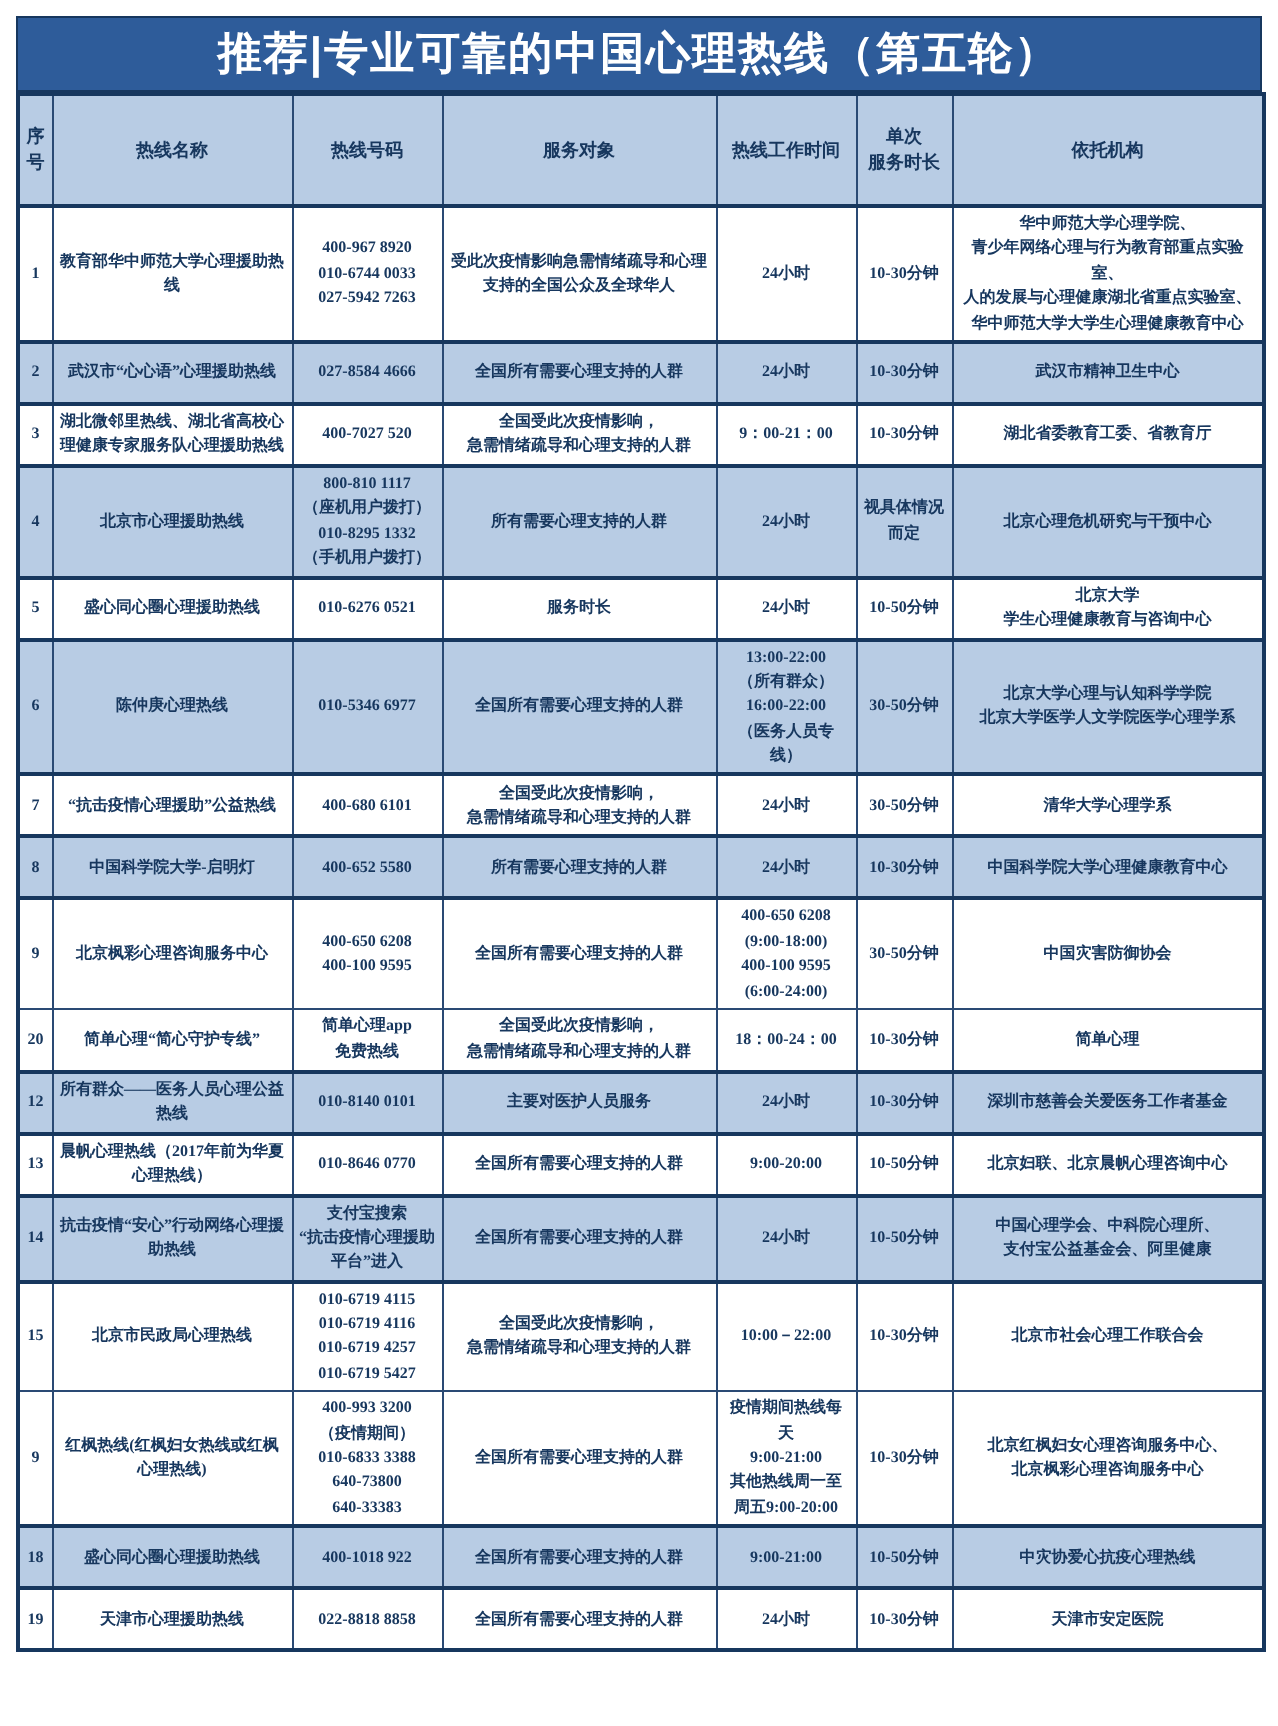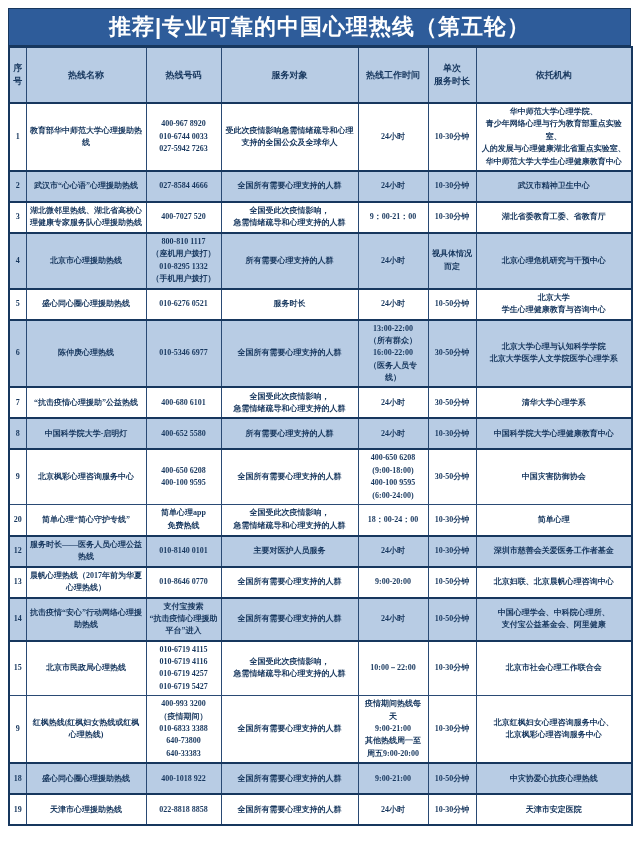--- a/index.html
+++ b/index.html
@@ -187,21 +187,21 @@
           <td>简单心理app
 免费热线</td>
           <td>全国受此次疫情影响，
 急需情绪疏导和心理支持的人群</td>
           <td>18：00-24：00</td>
           <td>10-30分钟</td>
           <td>简单心理</td>
         </tr>
         <tr class="shaded">
           <td>12</td>
-          <td>服务时长——医务人员心理公益热线</td>
+          <td>所有群众——医务人员心理公益热线</td>
           <td>010-8140 0101</td>
           <td>主要对医护人员服务</td>
           <td>24小时</td>
           <td>10-30分钟</td>
           <td>深圳市慈善会关爱医务工作者基金</td>
         </tr>
         <tr class="plain">
           <td>13</td>
           <td>晨帆心理热线（2017年前为华夏心理热线）</td>
           <td>010-8646 0770</td>

